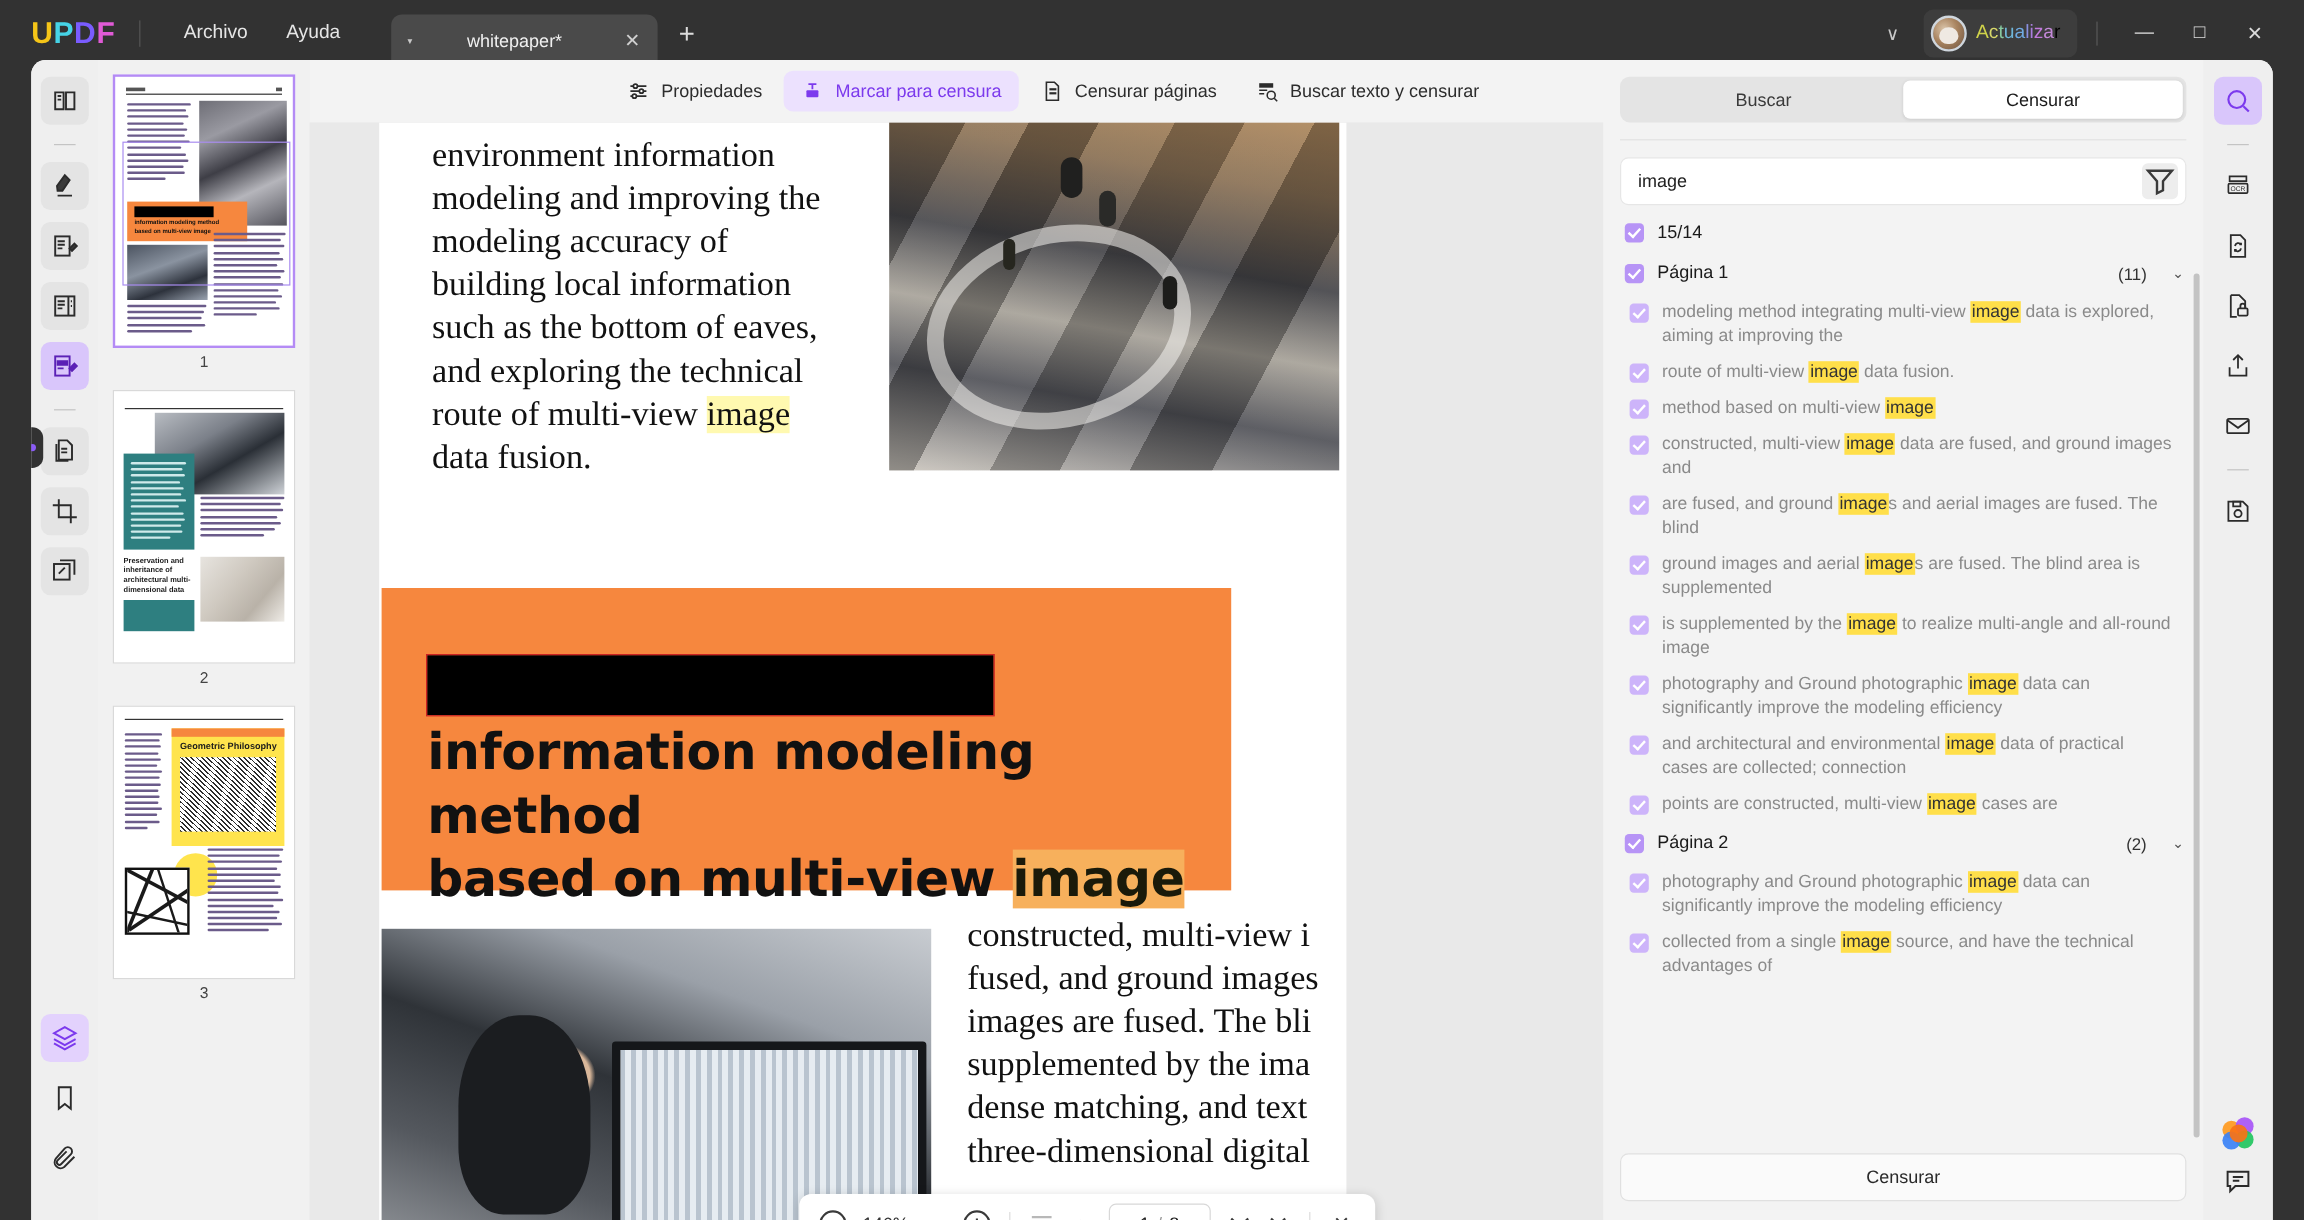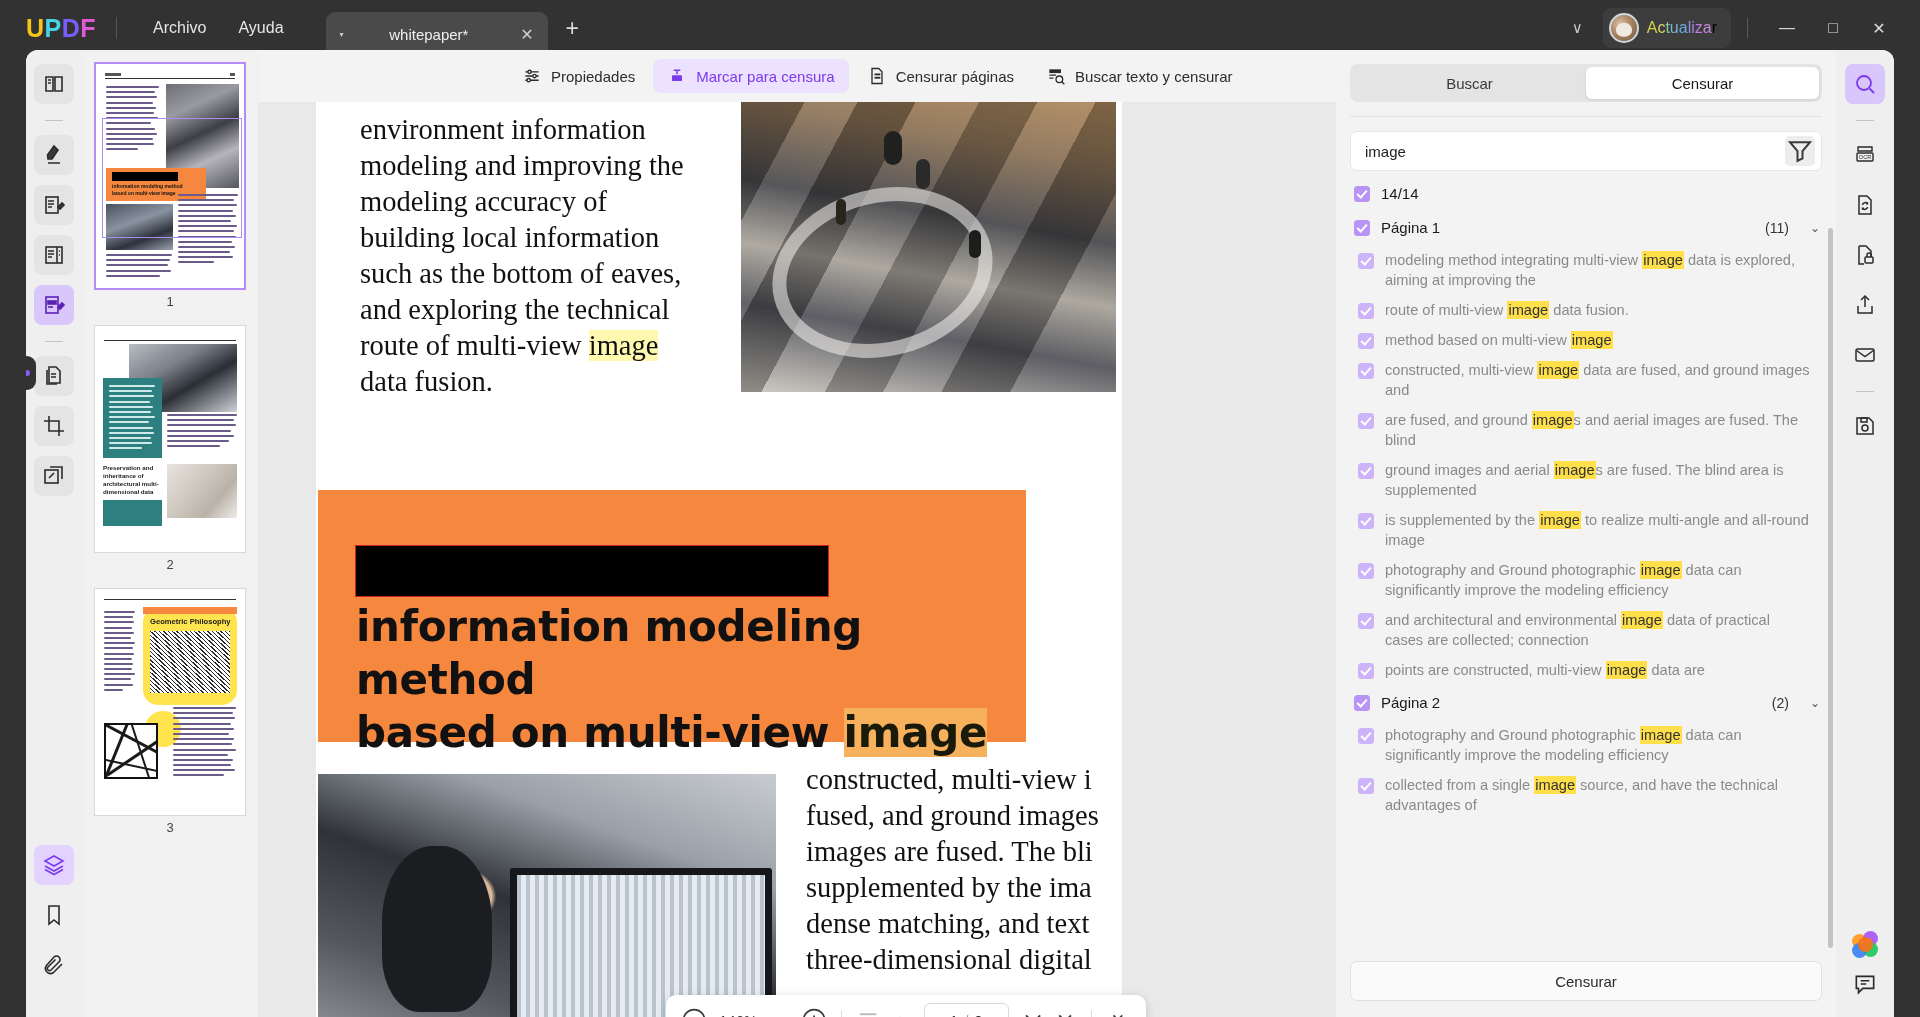--- a/index.html
+++ b/index.html
@@ -136,21 +136,21 @@
   .tp2-teal{position:absolute;left:8px;top:52px;width:59px;height:80px;background:#2e7f80;}
   .tp2-teal .ln{background:#cfeaea;}
   .tp2-txt{position:absolute;left:72px;top:88px;width:70px;}
   .tp2-head{position:absolute;left:8px;top:138px;width:60px;font-size:6.2px;font-weight:700;color:#1b1b1b;line-height:8px;}
   .tp2-teal2{position:absolute;left:8px;top:174px;width:59px;height:26px;background:#2e7f80;}
   .tp2-img2{position:absolute;left:72px;top:138px;width:70px;height:54px;
     background:linear-gradient(130deg,#e7e4df 0%,#cfc9c0 40%,#b9b2a8 70%,#efece7 100%);}
 
   
   .tp3-hdr{position:absolute;top:10px;left:9px;right:9px;height:1px;background:#333;}
-  .tp3-yellow{position:absolute;left:48px;top:18px;width:94px;height:98px;background:#ffe44d;border-radius:15px;}
+  .tp3-yellow{position:absolute;left:48px;top:18px;width:94px;height:98px;background:#ffe44d;}
   .tp3-orange{position:absolute;left:0;top:0;width:94px;height:7px;background:#f6873e;}
   .tp3-title{position:absolute;left:7px;top:10px;font-size:7.6px;font-weight:700;color:#1b1b1b;}
   .tp3-mesh{position:absolute;left:7px;top:24px;width:80px;height:62px;
     background:repeating-linear-gradient(43deg,#2b2b2b 0 1px,#ffffff 1px 3px),
                repeating-linear-gradient(-38deg,#3a3a3a 0 1px,transparent 1px 4px);}
   .tp3-txt{position:absolute;left:9px;top:22px;width:32px;}
   .tp3-circle{position:absolute;left:50px;top:122px;width:36px;height:36px;border-radius:50%;background:#ffe44d;}
   .tp3-txt2{position:absolute;left:78px;top:118px;width:64px;}
   .tp3-box{position:absolute;left:9px;top:134px;width:54px;height:56px;background:#fff;border:2px solid #111;overflow:hidden;}
   .tp3-box i{position:absolute;background:#1a1a1a;display:block;}
@@ -696,21 +696,21 @@
         <input type="text" value="image" style="">
         <div class="filterbtn">
           <svg viewBox="0 0 24 24" fill="none" stroke="#3a3a3a" stroke-width="1.6">
               <path d="M4 5h16l-6 7v6l-4 2v-8z"></path>
             </svg>
         </div>
       </div>
 
       <div class="countrow">
         <div class="cbx"></div>
-        <div>14/14</div>
+        <div>15/14</div>
       </div>
 
       <div class="results">
         <div class="resultinner">
 
           <div class="pagehdr">
             <div class="cbx"></div>
             <div class="pname">Página 1</div>
             <div class="pcount">(11)</div>
             <div class="chev">⌄</div>
@@ -747,21 +747,21 @@
           <div class="ritem">
               <div class="cbx light"></div>
               <div class="rtext"><span>photography and Ground photographic </span><mark>image</mark><span> data can significantly improve the modeling efficiency</span></div>
             </div>
           <div class="ritem">
               <div class="cbx light"></div>
               <div class="rtext"><span>and architectural and environmental </span><mark>image</mark><span> data of practical cases are collected; connection</span></div>
             </div>
           <div class="ritem">
               <div class="cbx light"></div>
-              <div class="rtext"><span>points are constructed, multi-view </span><mark>image</mark><span> data are</span></div>
+              <div class="rtext"><span>points are constructed, multi-view </span><mark>image</mark><span> cases are</span></div>
             </div>
 
           <div class="pagehdr">
             <div class="cbx"></div>
             <div class="pname">Página 2</div>
             <div class="pcount">(2)</div>
             <div class="chev">⌄</div>
           </div>
 
           <div class="ritem">

